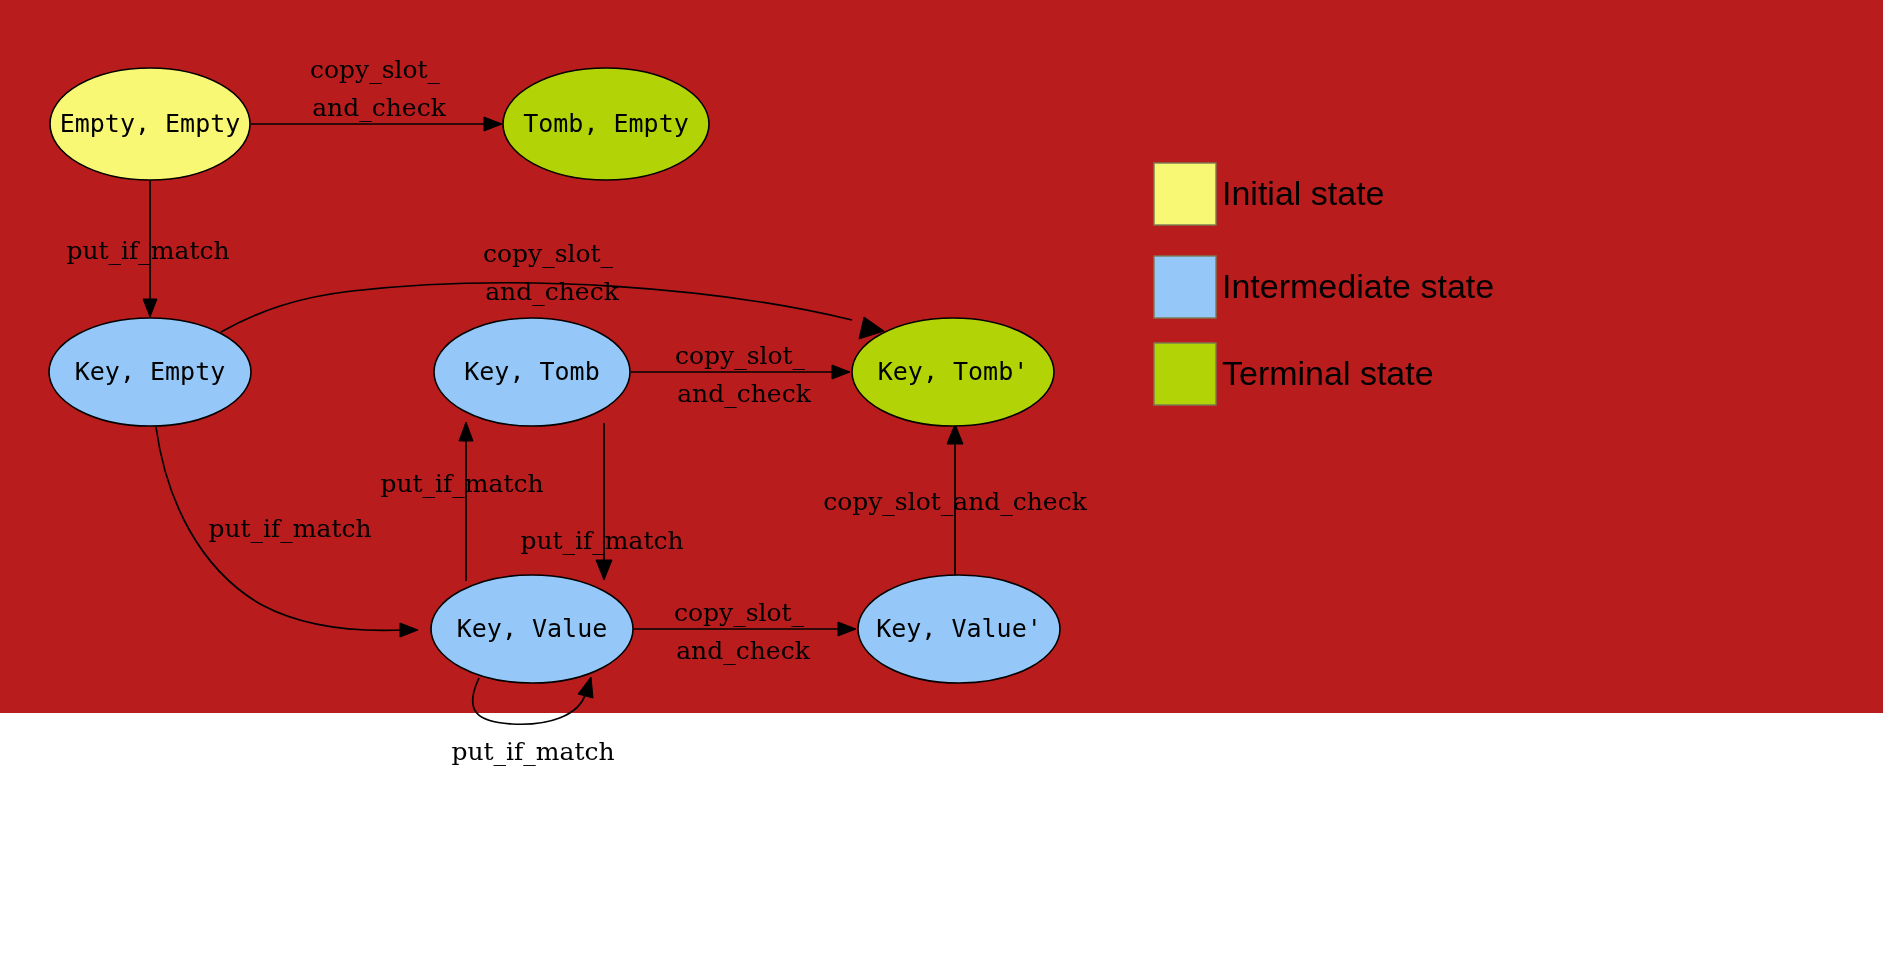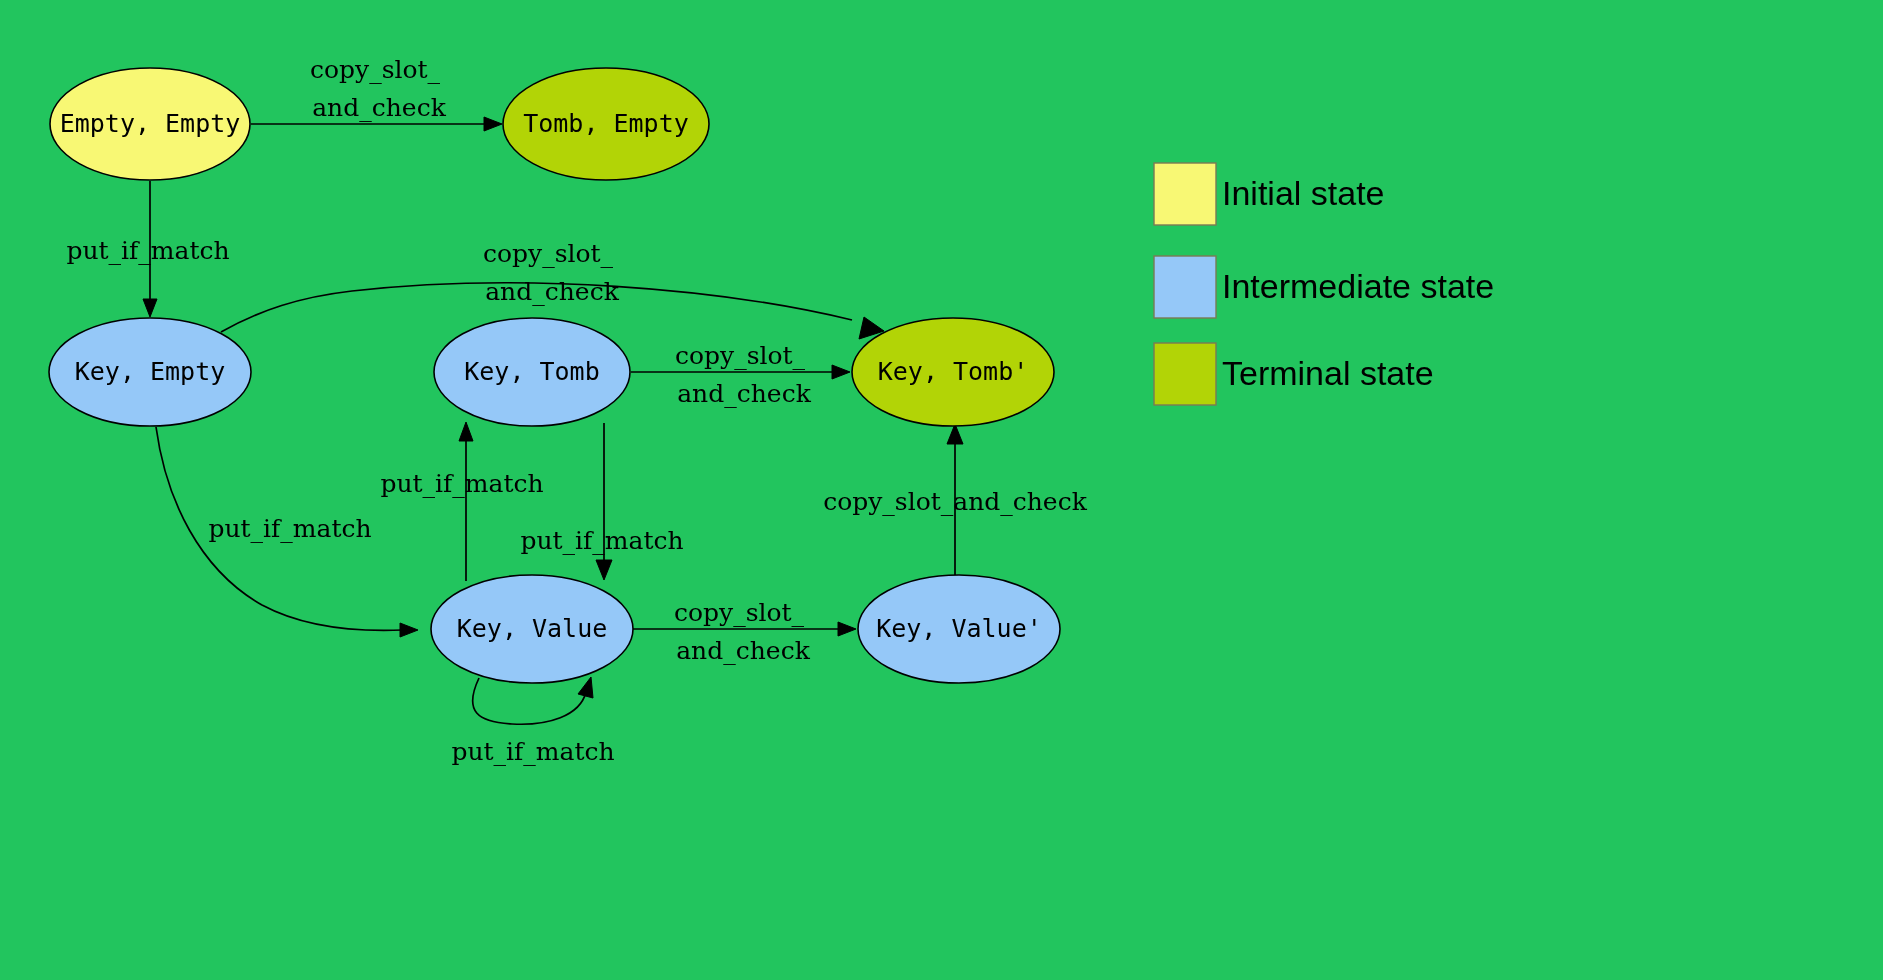--- a/index.html
+++ b/index.html
@@ -9,22 +9,22 @@
   }
   body {
     width: 1883px;
     height: 980px;
     font-family: "Liberation Sans", sans-serif;
     overflow: hidden;
   }
   #stage {
     position: relative;
     width: 1883px;
-    height: 980px;
-    background: #22c55e;
+    height: 713px;
+    background: #b91c1c;
     text-decoration: underline;
   }
   svg#graph {
     position: absolute;
     left: 0;
     top: 0;
     width: 1883px;
     height: 980px;
   }
   .node-ellipse {

